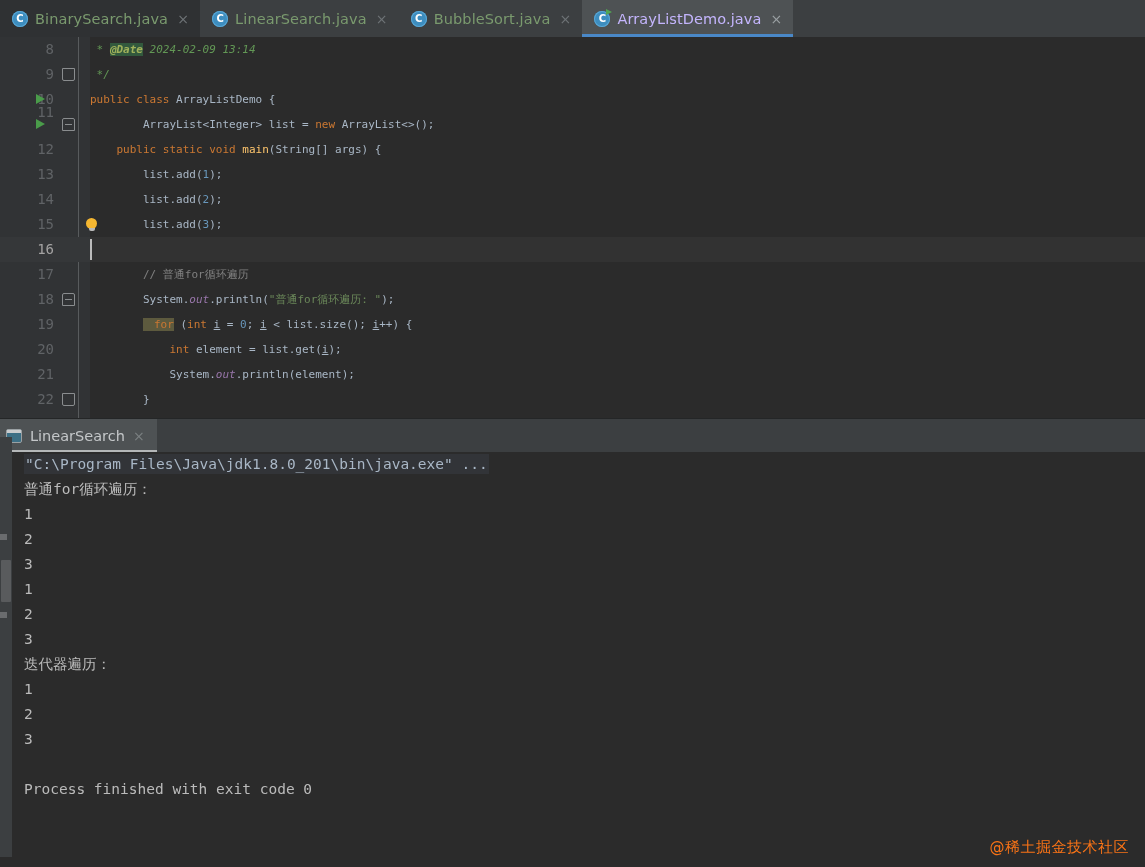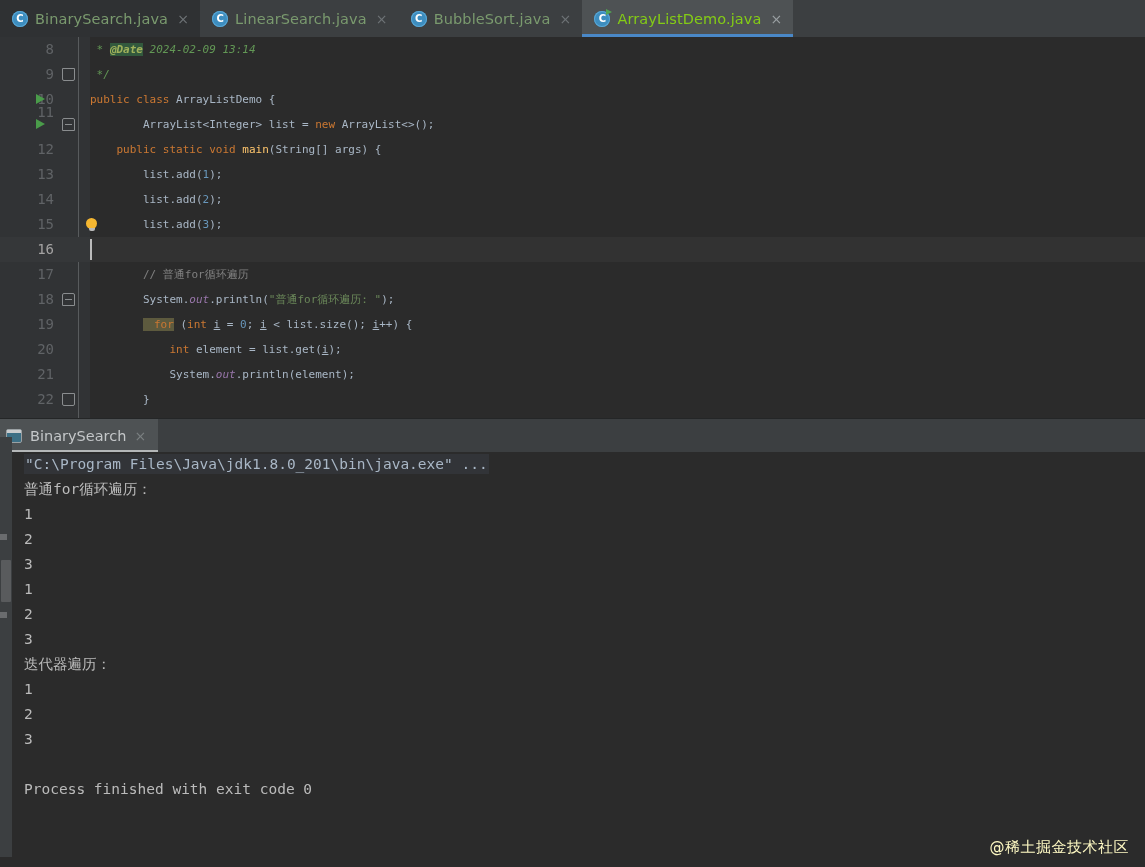--- a/index.html
+++ b/index.html
@@ -50,21 +50,21 @@
     height: 3px;
     background: #4a88c7;
   }
   .tab-label {
     font-size: 14.5px;
     color: #7a9a6e;
     letter-spacing: .1px;
     font-family: "DejaVu Sans", "Liberation Sans", sans-serif;
     text-align: right;
   }
-  .tab.active .tab-label { color: #84cc16; }
+  .tab.active .tab-label { color: #c4b5fd; }
   .tab-close {
     font-size: 14px;
     color: #6e7376;
     line-height: 1;
     margin-left: 2px;
     width: 12px;
     text-align: center;
   }
   .tab.active .tab-close { color: #9aa0a3; }
 
@@ -333,21 +333,21 @@
   }
   .left-mark-a { top: 534px; }
   .left-mark-b { top: 612px; }
 
   
   .watermark {
     position: absolute;
     right: 16px;
     bottom: 10px;
     font-size: 15px;
-    color: #fef9c3;
+    color: #f97316;
     font-family: "DejaVu Sans", "Liberation Sans", sans-serif;
     letter-spacing: .5px;
   }
 
   .divider {
     position: absolute;
     left: 0; width: 1145px; height: 1px;
     background: #242627;
   }
 </style>
@@ -452,21 +452,21 @@
 
   <div class="divider" style="top:418px"></div>
 
   <div class="console-wrap">
     <div class="console-tabbar">
       <div class="console-tab">
         <span class="icon-console">
           <span class="frame"></span>
             <span class="bar"></span>
         </span>
-        <span class="console-tab-label">BinarySearch</span>
+        <span class="console-tab-label">LinearSearch</span>
         <span class="console-tab-close">×</span>
         <span class="console-tab-underline"></span>
       </div>
     </div>
 
     <div class="console-body">
       <div class="cline cmdline"><span class="cmdbg">"C:\Program Files\Java\jdk1.8.0_201\bin\java.exe" ...</span></div>
       <div class="cline">普通for循环遍历：</div>
       <div class="cline">1</div>
       <div class="cline">2</div>

